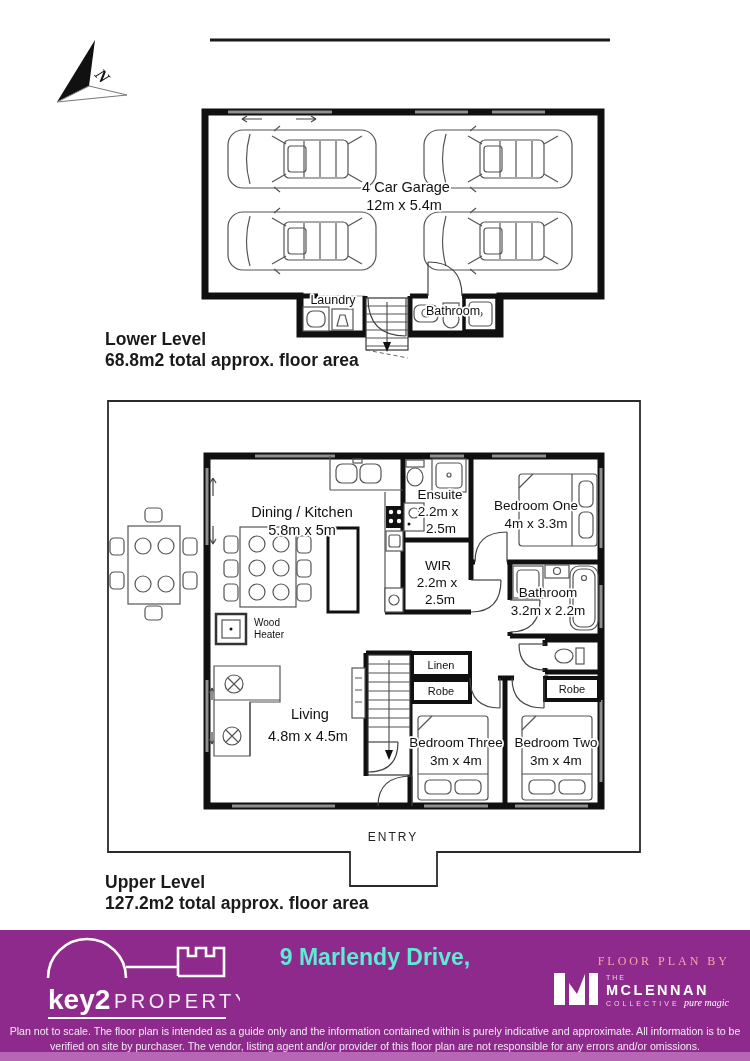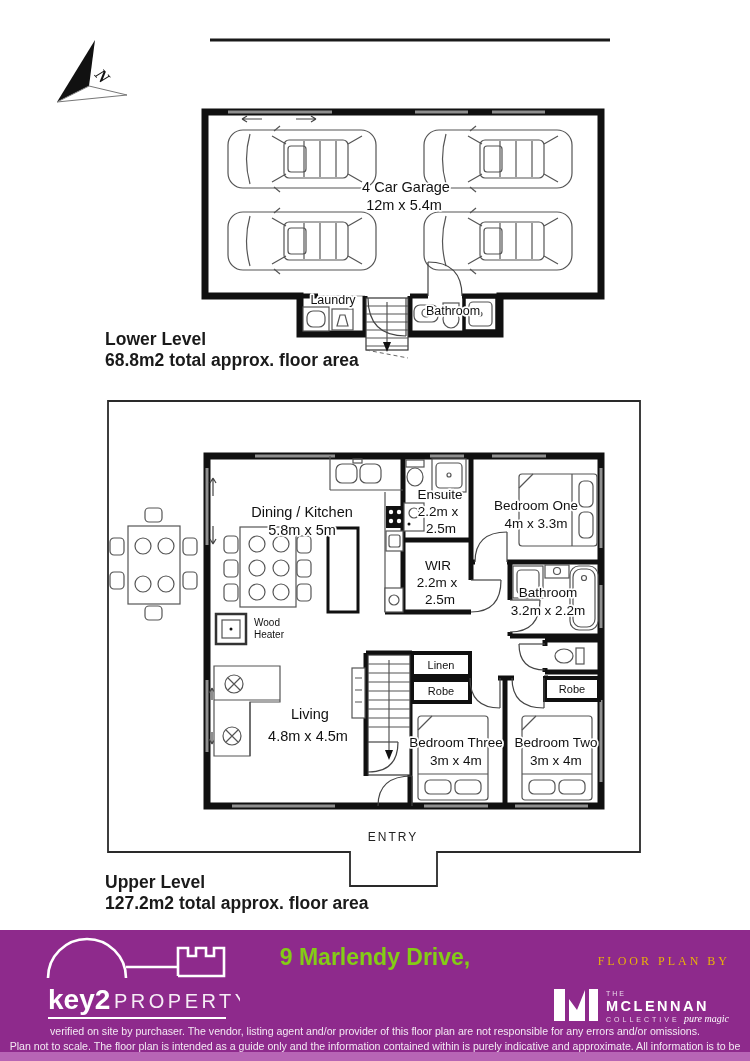--- a/index.html
+++ b/index.html
@@ -24,25 +24,25 @@
            paint-order:stroke;stroke:#fff;stroke-width:3;stroke-linejoin:round;}
   .lbltiny{font:10px "Liberation Sans",sans-serif;fill:#111;text-anchor:start;
            paint-order:stroke;stroke:#fff;stroke-width:3;stroke-linejoin:round;}
   .title  {font:bold 17.5px "Liberation Sans",sans-serif;fill:#1a1a1a;text-anchor:start;}
   .entry  {font:12px "Liberation Sans",sans-serif;fill:#222;text-anchor:middle;letter-spacing:2px;}
   .nlet   {font:italic bold 17px "Liberation Serif",serif;fill:#111;}
   
   .footer{position:absolute;left:0;top:930px;width:750px;height:131px;}
   .footer-main{position:absolute;left:0;top:0;width:750px;height:90px;}
   .address{position:absolute;left:180px;top:12px;width:390px;text-align:center;
-           color:#84cc16;font-weight:bold;font-size:23px;line-height:30px;}
+           color:#5eead4;font-weight:bold;font-size:23px;line-height:30px;}
   .brand{position:absolute;left:40px;top:4px;}
   .fpby{position:absolute;right:20px;top:24px;width:230px;text-align:right;}
-  .fpby-label{color:#eab308;font-family:"Liberation Serif",serif;font-size:12px;
-              letter-spacing:3px;margin-bottom:16px;}
+  .fpby-label{color:#fca5a5;font-family:"Liberation Serif",serif;font-size:12px;
+              letter-spacing:3px;margin-bottom:0;}
   .disclaimer{position:absolute;left:0;top:90px;width:750px;height:32px;
               text-align:center;color:#f3e8f3;font-size:10.6px;line-height:15px;padding-top:4px;}
   .strip{position:absolute;left:0;top:122px;width:750px;height:9px;}
 </style>
 </head>
 <body>
 
 <div class="page">
 
 <svg width="750" height="930" viewBox="0 0 750 930">
@@ -415,20 +415,20 @@
         </g>
         <text x="54" y="11" fill="#e9d6e9" font-family="Liberation Sans, sans-serif" font-size="7" letter-spacing="2">THE</text>
         <text x="54" y="26" fill="#ffffff" font-family="Liberation Sans, sans-serif" font-size="14.5" font-weight="bold" letter-spacing="2.5">MCLENNAN</text>
         <text x="54" y="37" fill="#e9d6e9" font-family="Liberation Sans, sans-serif" font-size="7" letter-spacing="3">COLLECTIVE</text>
         <text x="132" y="37" fill="#ffffff" font-family="Liberation Serif, serif" font-size="10" font-style="italic">pure magic</text>
       </svg>
     </div>
   </div>
 
   <div class="disclaimer">
+    <div>Plan not to scale. The floor plan is intended as a guide only and the information contained within is purely indicative and approximate. All information is to be</div>
     <div>verified on site by purchaser. The vendor, listing agent and/or provider of this floor plan are not responsible for any errors and/or omissions.</div>
-    <div>Plan not to scale. The floor plan is intended as a guide only and the information contained within is purely indicative and approximate. All information is to be</div>
   </div>
 
   <div class="strip" style="background:#b765b5;"></div>
 </div>
 
 </div>
 
 </body></html>

